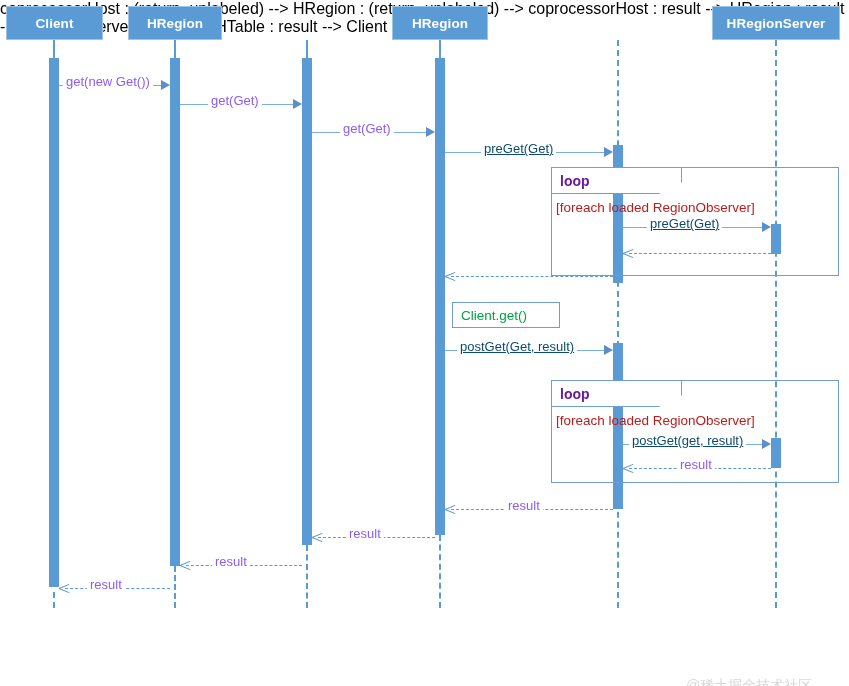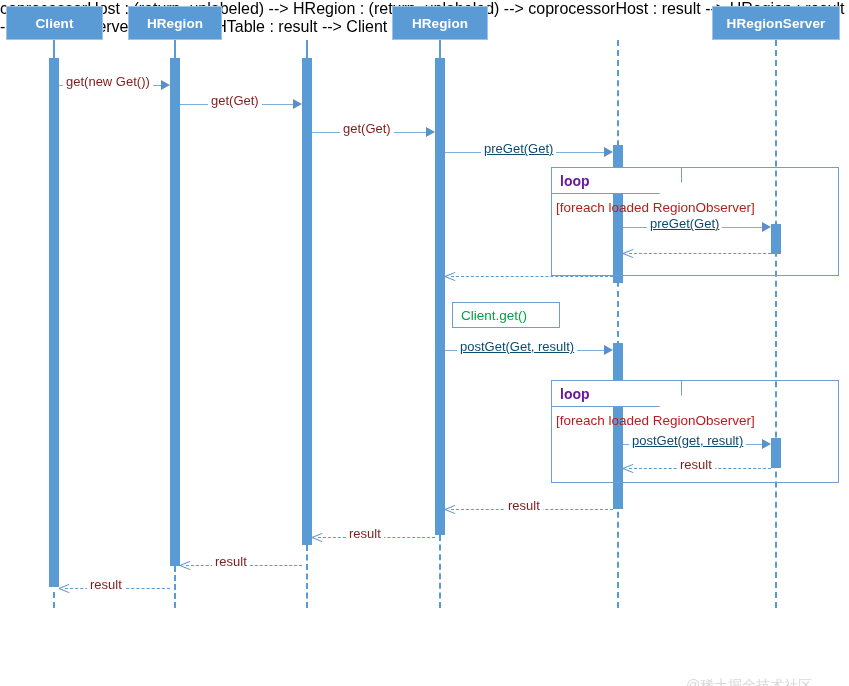--- a/index.html
+++ b/index.html
@@ -69,21 +69,21 @@
   }
   .msg .label {
     position: absolute;
     top: -10px;
     background: #ffffff;
     padding: 0 3px;
     font-size: 13px;
     white-space: nowrap;
     line-height: 14px;
   }
-  .msg .label.blue  { color: #7f1d1d; }
+  .msg .label.blue  { color: #8b5cf6; }
   .msg .label.red   { color: #0c4a6e; text-decoration: underline; }
 
   
   .arrow-r {
     position: absolute;
     top: -5px;
     width: 0; height: 0;
     border-top: 5px solid transparent;
     border-bottom: 5px solid transparent;
     border-left: 9px solid #5b8fc9;

